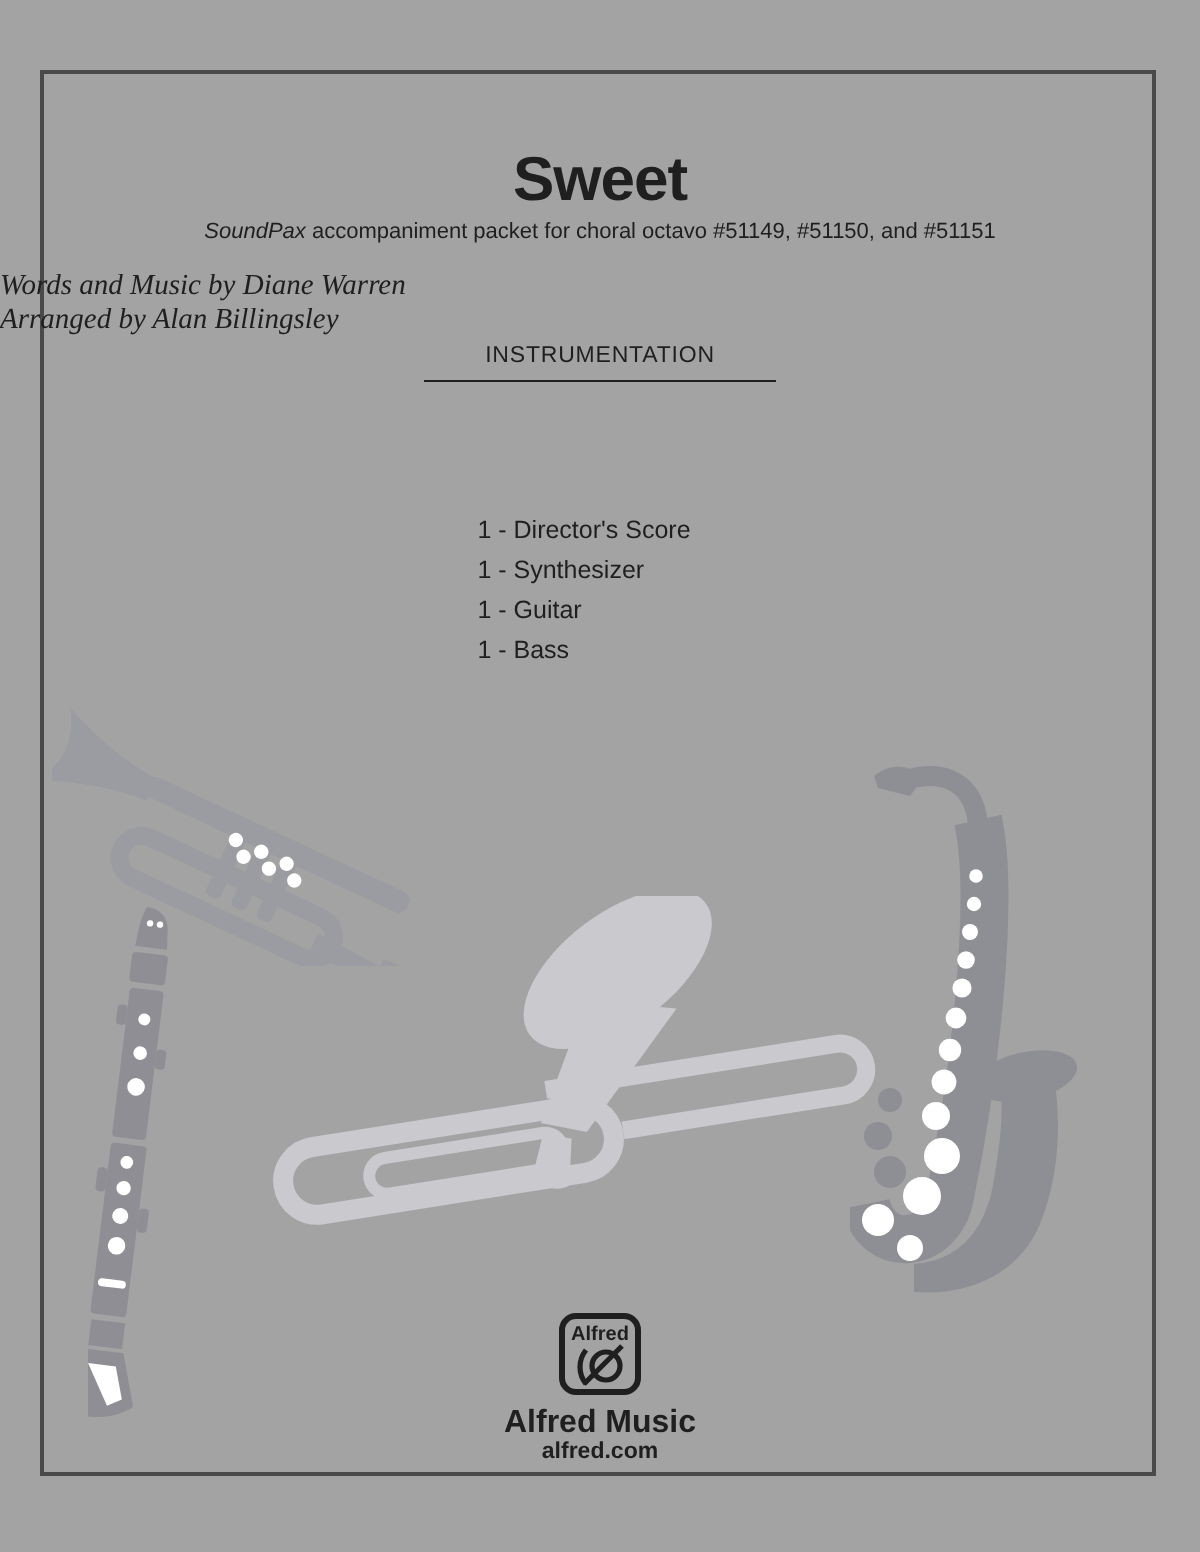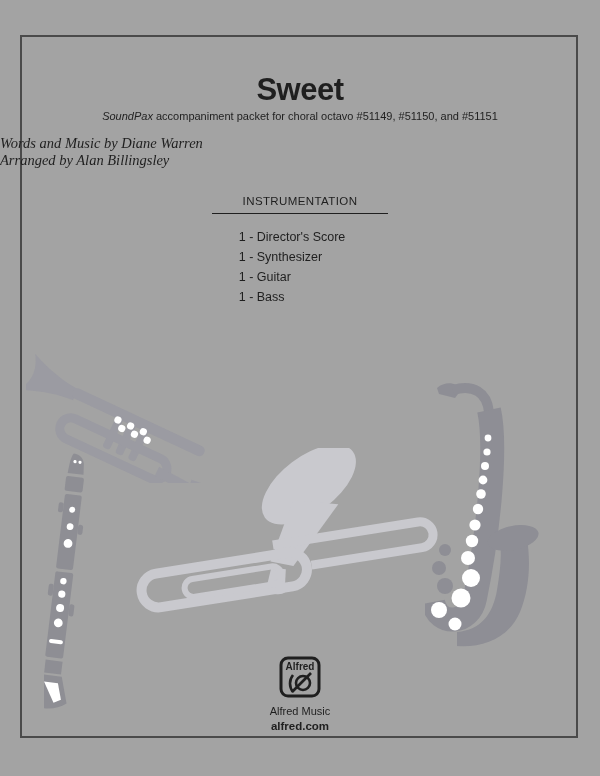--- a/index.html
+++ b/index.html
@@ -6,29 +6,29 @@
   .page{position:relative;width:600px;height:776px;background:#a3a3a3;overflow:hidden;
         font-family:"Liberation Sans", sans-serif;color:#1f1f1f;}
   .frame{position:absolute;left:20px;top:35px;width:558px;height:703px;
          border:2px solid #4a4a4a;box-sizing:border-box;}
   .title{position:absolute;left:0;top:72px;width:100%;text-align:center;
          font-size:31px;font-weight:bold;letter-spacing:-0.5px;}
   .subtitle{position:absolute;left:0;top:110px;width:100%;text-align:center;font-size:11px;}
   .subtitle .brand{font-weight:normal;font-style:italic;}
   .credits{position:absolute;left:0;top:135px;width:100%;text-align:left;
            font-family:"Liberation Serif", serif;font-style:italic;font-size:14.5px;line-height:17px;}
-  .instr-head-wrap{position:absolute;left:0;top:191px;width:100%;text-align:center;}
+  .instr-head-wrap{position:absolute;left:0;top:168px;width:100%;text-align:center;}
   .instr-head{display:inline-block;font-size:11.5px;letter-spacing:0.4px;
               padding:0 31px 6px 31px;border-bottom:1.5px solid #1f1f1f;}
   .instr-list{position:absolute;left:0;top:227px;width:100%;display:flex;justify-content:center;}
-  .instr-list-inner{text-align:left;font-size:12.5px;line-height:20px;transform:translateX(-8px);}
+  .instr-list-inner{text-align:left;font-size:12.5px;line-height:20px;transform:translateX(-8px);margin-top:28px;}
   .art{position:absolute;}
   .footer{position:absolute;left:0;top:656px;width:100%;text-align:center;}
   .footer .logo{display:block;margin:0 auto 6px auto;}
-  .footer .pub{font-size:11px;font-weight:normal;line-height:15px;}
+  .footer .pub{font-size:16px;font-weight:bold;line-height:15px;}
   .footer .site{font-size:11.5px;font-weight:bold;line-height:15px;}
 </style>
 </head>
 <body>
 
 <div class="page">
   <div class="frame"></div>
 
   <div class="title">Sweet</div>
   <div class="subtitle">

